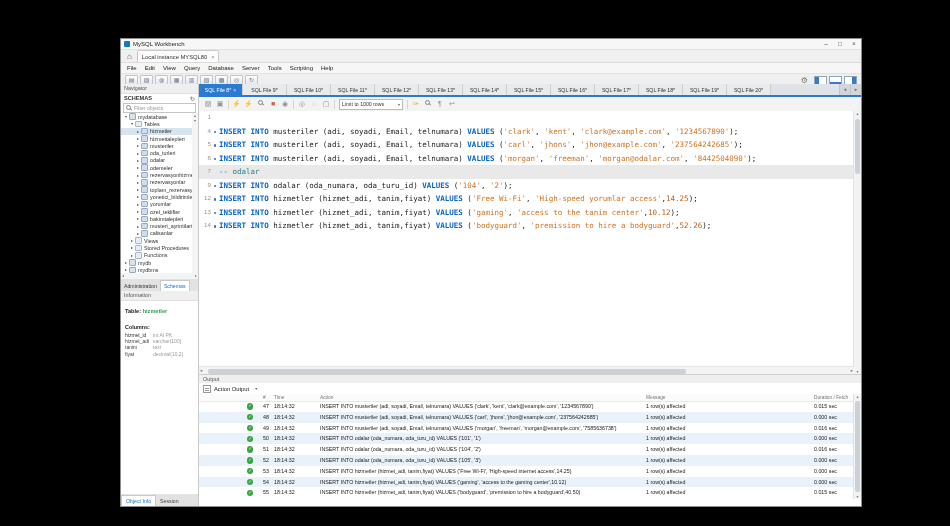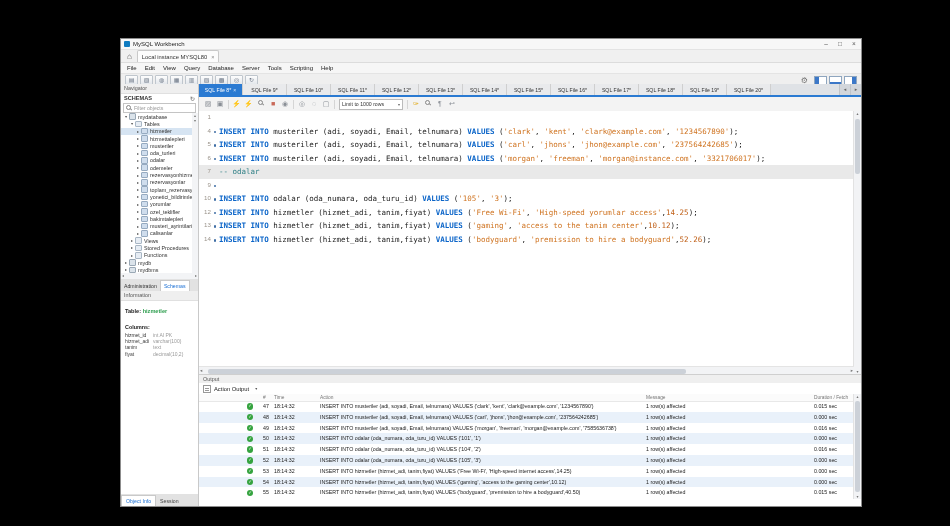--- a/index.html
+++ b/index.html
@@ -406,34 +406,30 @@
           <span class="code"><span class="k">INSERT INTO</span><span> musteriler (adi, soyadi, Email, telnumara) </span><span class="k">VALUES</span><span> (</span><span class="s">'clark'</span><span>, </span><span class="s">'kent'</span><span>, </span><span class="s">'clark@example.com'</span><span>, </span><span class="s">'1234567890'</span><span>);</span></span>
         </div>
         <div class="cl">
           <span class="num">5</span>
           <span class="dot"></span>
           <span class="code"><span class="k">INSERT INTO</span><span> musteriler (adi, soyadi, Email, telnumara) </span><span class="k">VALUES</span><span> (</span><span class="s">'carl'</span><span>, </span><span class="s">'jhons'</span><span>, </span><span class="s">'jhon@example.com'</span><span>, </span><span class="s">'237564242685'</span><span>);</span></span>
         </div>
         <div class="cl">
           <span class="num">6</span>
           <span class="dot"></span>
-          <span class="code"><span class="k">INSERT INTO</span><span> musteriler (adi, soyadi, Email, telnumara) </span><span class="k">VALUES</span><span> (</span><span class="s">'morgan'</span><span>, </span><span class="s">'freeman'</span><span>, </span><span class="s">'morgan@instance.com'</span><span>, </span><span class="s">'3321706017'</span><span>);</span></span>
+          <span class="code"><span class="k">INSERT INTO</span><span> musteriler (adi, soyadi, Email, telnumara) </span><span class="k">VALUES</span><span> (</span><span class="s">'morgan'</span><span>, </span><span class="s">'freeman'</span><span>, </span><span class="s">'morgan@odalar.com'</span><span>, </span><span class="s">'8442504090'</span><span>);</span></span>
         </div>
         <div class="cl hl">
           <span class="num">7</span>
           <span class="code"><span class="c">-- odalar</span></span>
         </div>
         <div class="cl">
           <span class="num">9</span>
           <span class="dot"></span>
-        </div>
-        <div class="cl">
-          <span class="num">10</span>
-          <span class="dot"></span>
-          <span class="code"><span class="k">INSERT INTO</span><span> odalar (oda_numara, oda_turu_id) </span><span class="k">VALUES</span><span> (</span><span class="s">'105'</span><span>, </span><span class="s">'3'</span><span>);</span></span>
+          <span class="code"><span class="k">INSERT INTO</span><span> odalar (oda_numara, oda_turu_id) </span><span class="k">VALUES</span><span> (</span><span class="s">'104'</span><span>, </span><span class="s">'2'</span><span>);</span></span>
         </div>
         <div class="cl">
           <span class="num">12</span>
           <span class="dot"></span>
           <span class="code"><span class="k">INSERT INTO</span><span> hizmetler (hizmet_adi, tanim,fiyat) </span><span class="k">VALUES</span><span> (</span><span class="s">'Free Wi-Fi'</span><span>, </span><span class="s">'High-speed yorumlar access'</span><span>,</span><span class="n">14.25</span><span>);</span></span>
         </div>
         <div class="cl">
           <span class="num">13</span>
           <span class="dot"></span>
           <span class="code"><span class="k">INSERT INTO</span><span> hizmetler (hizmet_adi, tanim,fiyat) </span><span class="k">VALUES</span><span> (</span><span class="s">'gaming'</span><span>, </span><span class="s">'access to the tanim center'</span><span>,</span><span class="n">10.12</span><span>);</span></span>

